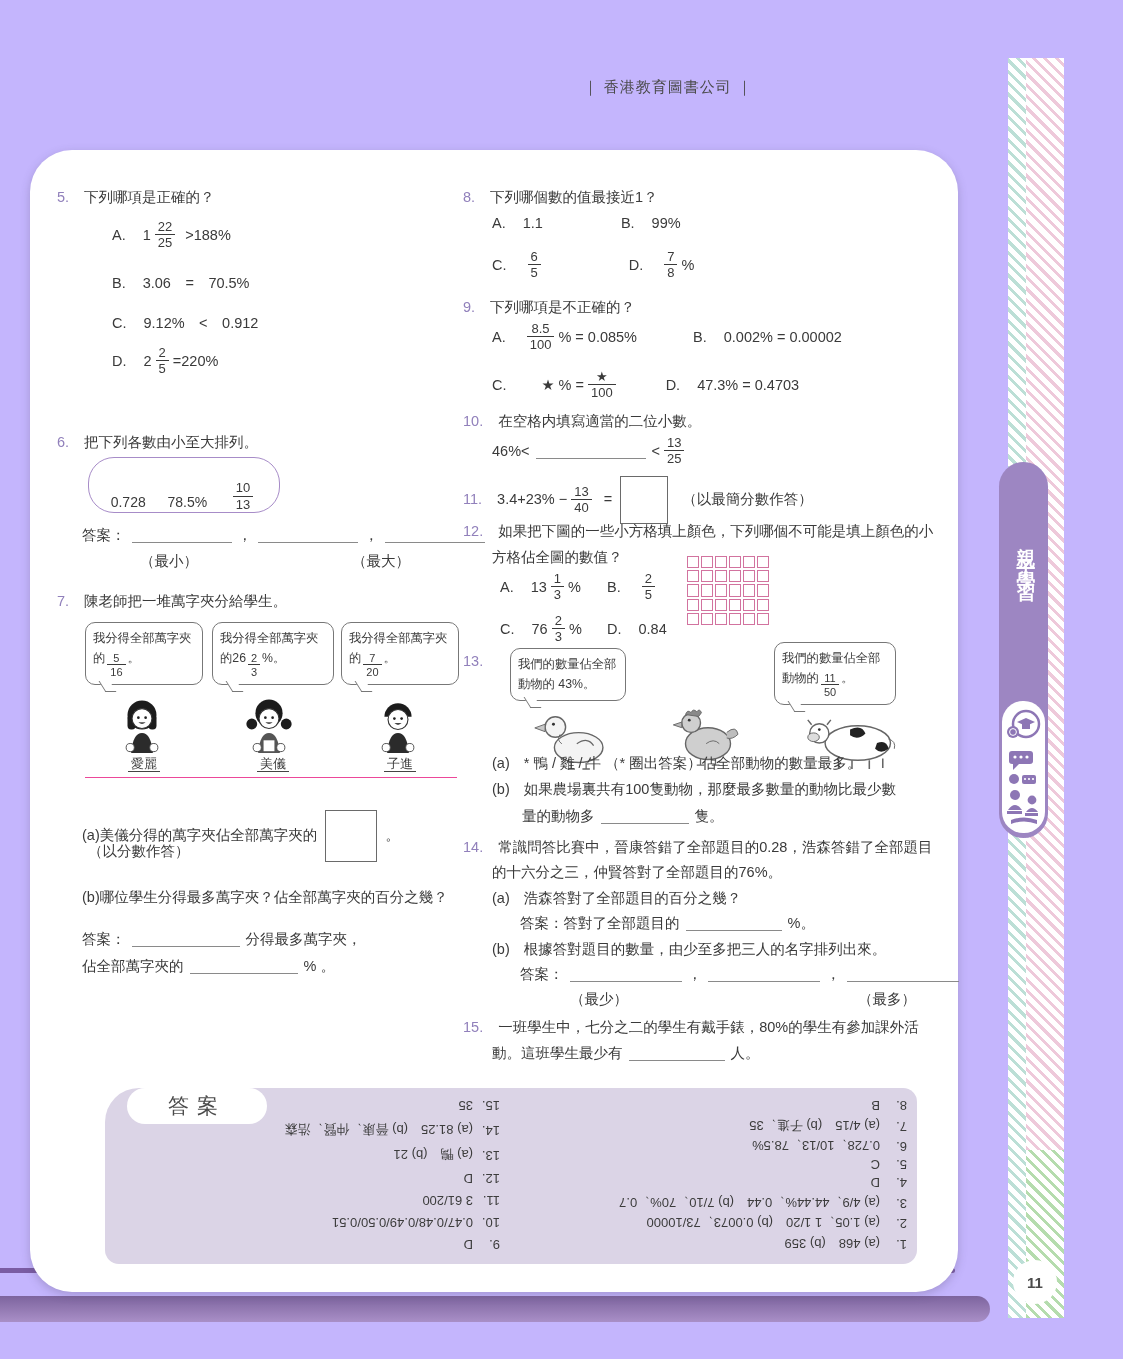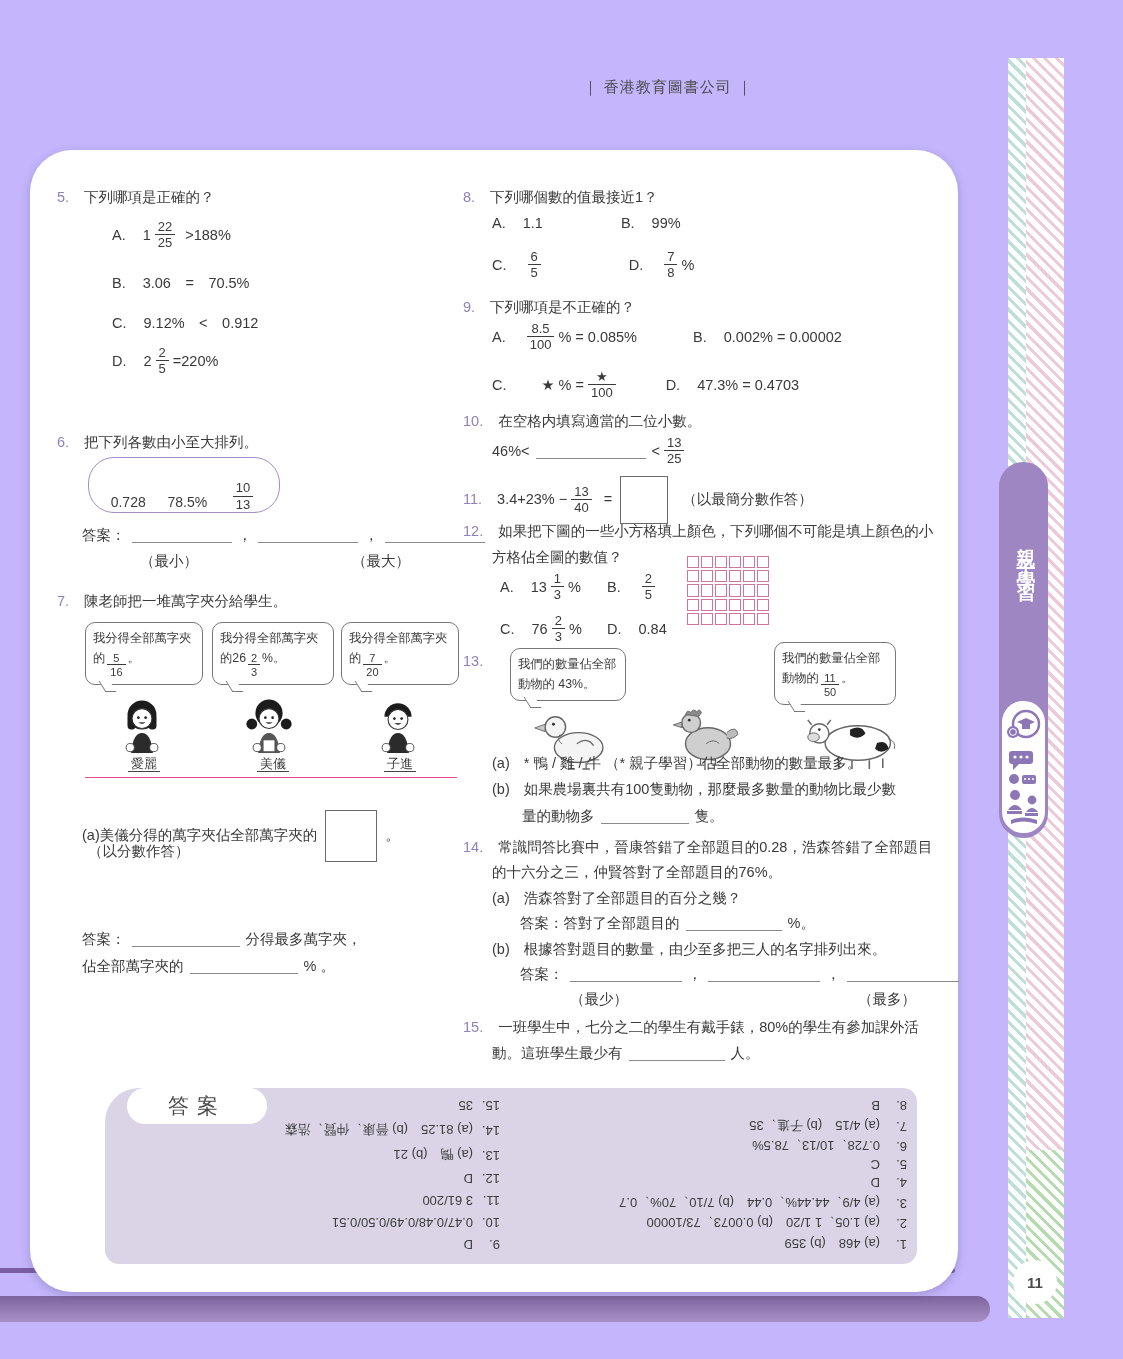--- a/index.html
+++ b/index.html
@@ -232,20 +232,21 @@
         </svg>
         <div class="kidname"><span>子進</span></div>
       </div>
     </div>
     <div class="r" style="left:52px;top:660px">
       <span>(a)美儀分得的萬字夾佔全部萬字夾的</span>
       <span class="sqbox" style="width:52px;height:52px;margin:0 8px"></span>
       <span>。</span>
     </div>
     <div class="r" style="left:58px;top:692px">（以分數作答）</div>
+    <div class="r" style="left:52px;top:738px">(b)哪位學生分得最多萬字夾？佔全部萬字夾的百分之幾？</div>
     <div class="r" style="left:52px;top:780px">
       <span>答案：</span>
       <span class="blank" style="width:108px"></span>
       <span>分得最多萬字夾，</span>
     </div>
     <div class="r" style="left:52px;top:807px">
       <span>佔全部萬字夾的</span>
       <span class="blank" style="width:108px"></span>
       <span>% 。</span>
     </div>
@@ -433,21 +434,21 @@
         <circle cx="18" cy="18" r="10" fill="#fff" stroke="#666" stroke-width="1.5"></circle>
         <path d="M10 9 l-4 -5 M26 9 l4 -5" stroke="#666" stroke-width="1.5"></path>
         <ellipse cx="12" cy="22" rx="6" ry="4.5" fill="#ddd" stroke="#666"></ellipse>
         <circle cx="18" cy="14" r="1.4" fill="#333"></circle>
         <path d="M38 44 v10 M52 46 v9 M70 46 v9 M84 44 v10" stroke="#666" stroke-width="1.6"></path>
         <path d="M90 24 q8 2 6 10" fill="none" stroke="#666"></path>
       </svg>
     </div>
     <div class="r" style="left:462px;top:604px">
       <span style="margin-right:14px">(a)</span>
-      <span>* 鴨 / 雞 / 牛 （* 親子學習）佔全部動物的數量最多。</span>
+      <span>* 鴨 / 雞 / 牛 （* 圈出答案）佔全部動物的數量最多。</span>
     </div>
     <div class="r" style="left:462px;top:630px">
       <span style="margin-right:14px">(b)</span>
       <span>如果農場裏共有100隻動物，那麼最多數量的動物比最少數</span>
     </div>
     <div class="r" style="left:492px;top:657px">
       <span>量的動物多</span>
       <span class="blank" style="width:88px"></span>
       <span>隻。</span>
     </div>

